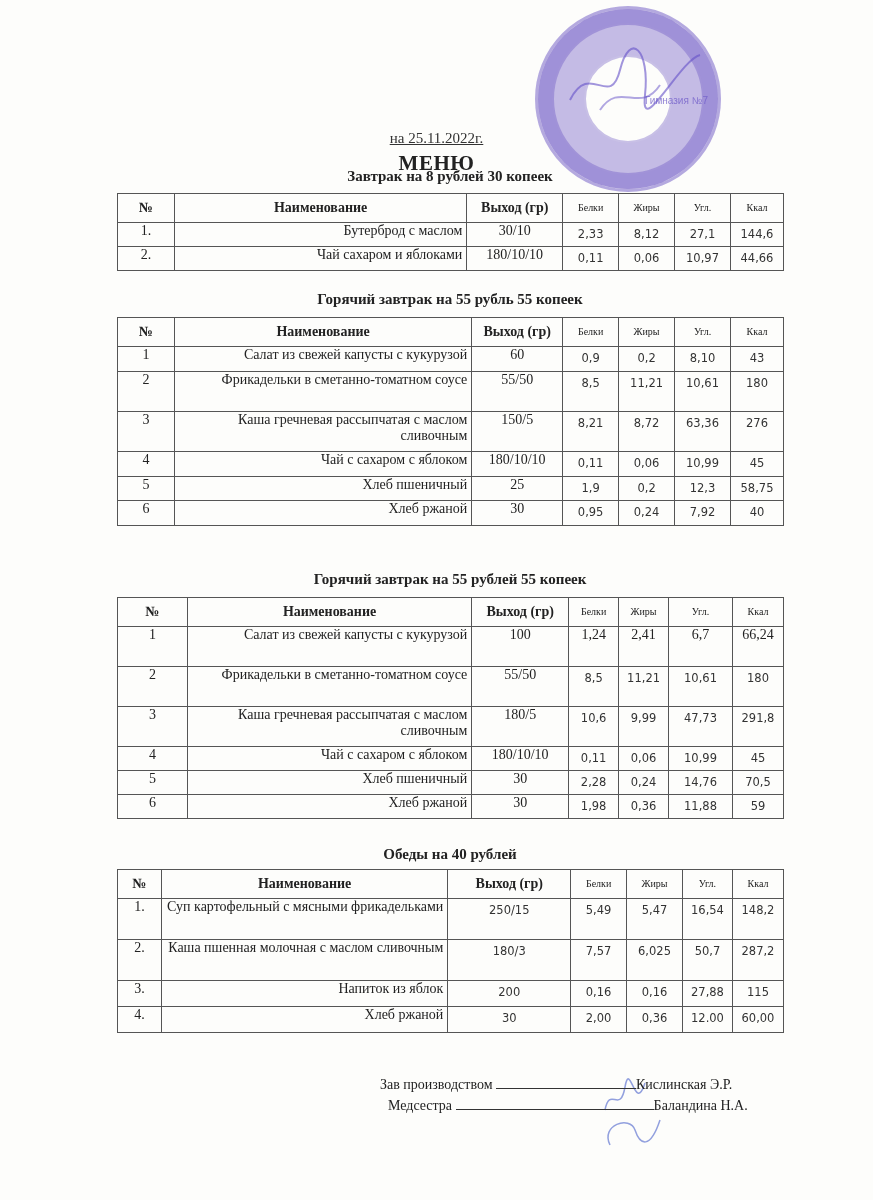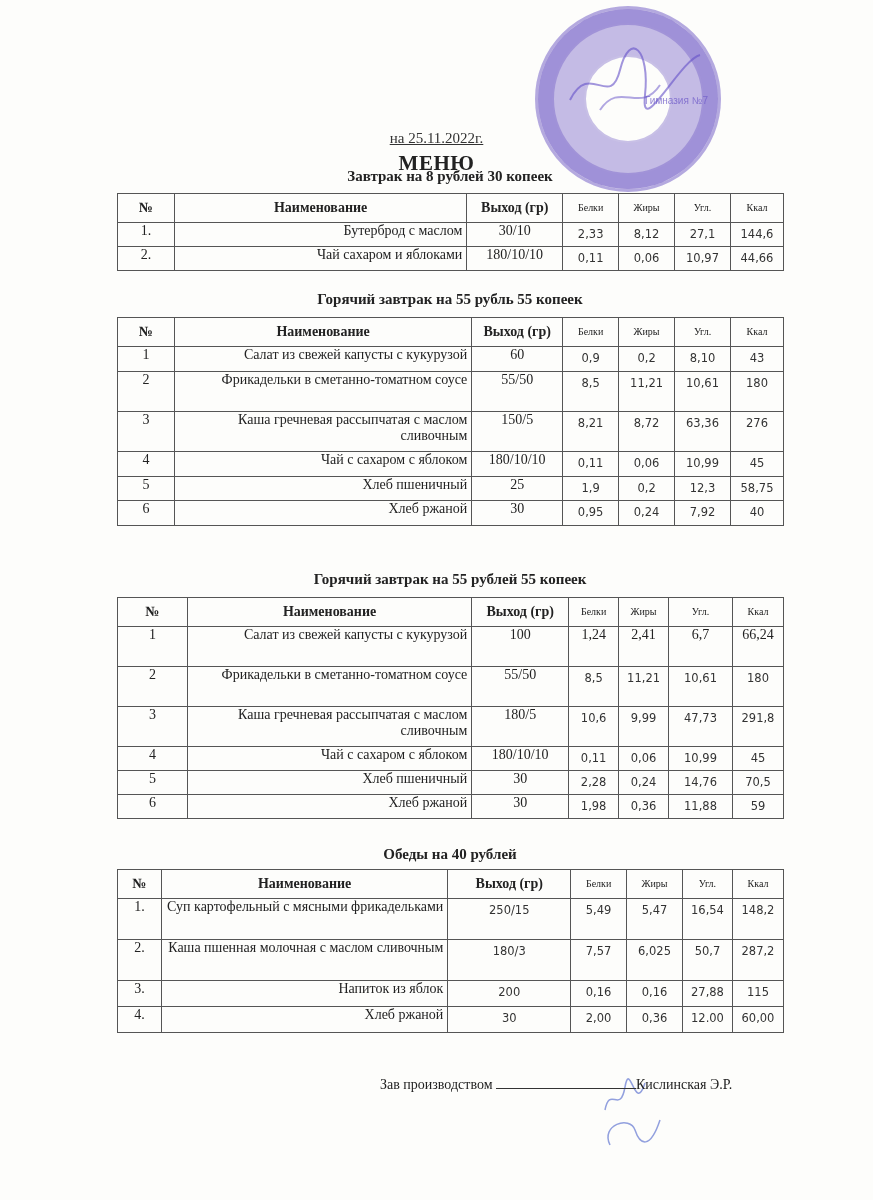--- a/index.html
+++ b/index.html
@@ -308,13 +308,17 @@
 
 <svg class="scribble" style="left:590px;top:1075px" width="80" height="80">
   <path d="M15 35 C20 10, 30 40, 35 12 S45 40, 55 8" stroke="rgba(100,120,210,0.7)" stroke-width="1.5" fill="none"></path>
   <path d="M20 70 C10 50, 40 40, 45 55 S60 75, 70 45" stroke="rgba(100,120,210,0.7)" stroke-width="1.5" fill="none"></path>
 </svg>
 <div class="signatures">
   <div class="row">
     <span>Зав производством</span>
     <span class="line" style="width:140px"></span><span>Кислинская Э.Р.</span>
   </div>
+  <div class="row" style="padding-left:8px">
+    <span>Медсестра</span>
+    <span class="line" style="width:198px"></span><span>Баландина Н.А.</span>
+  </div>
 </div>
 
 </body></html>

